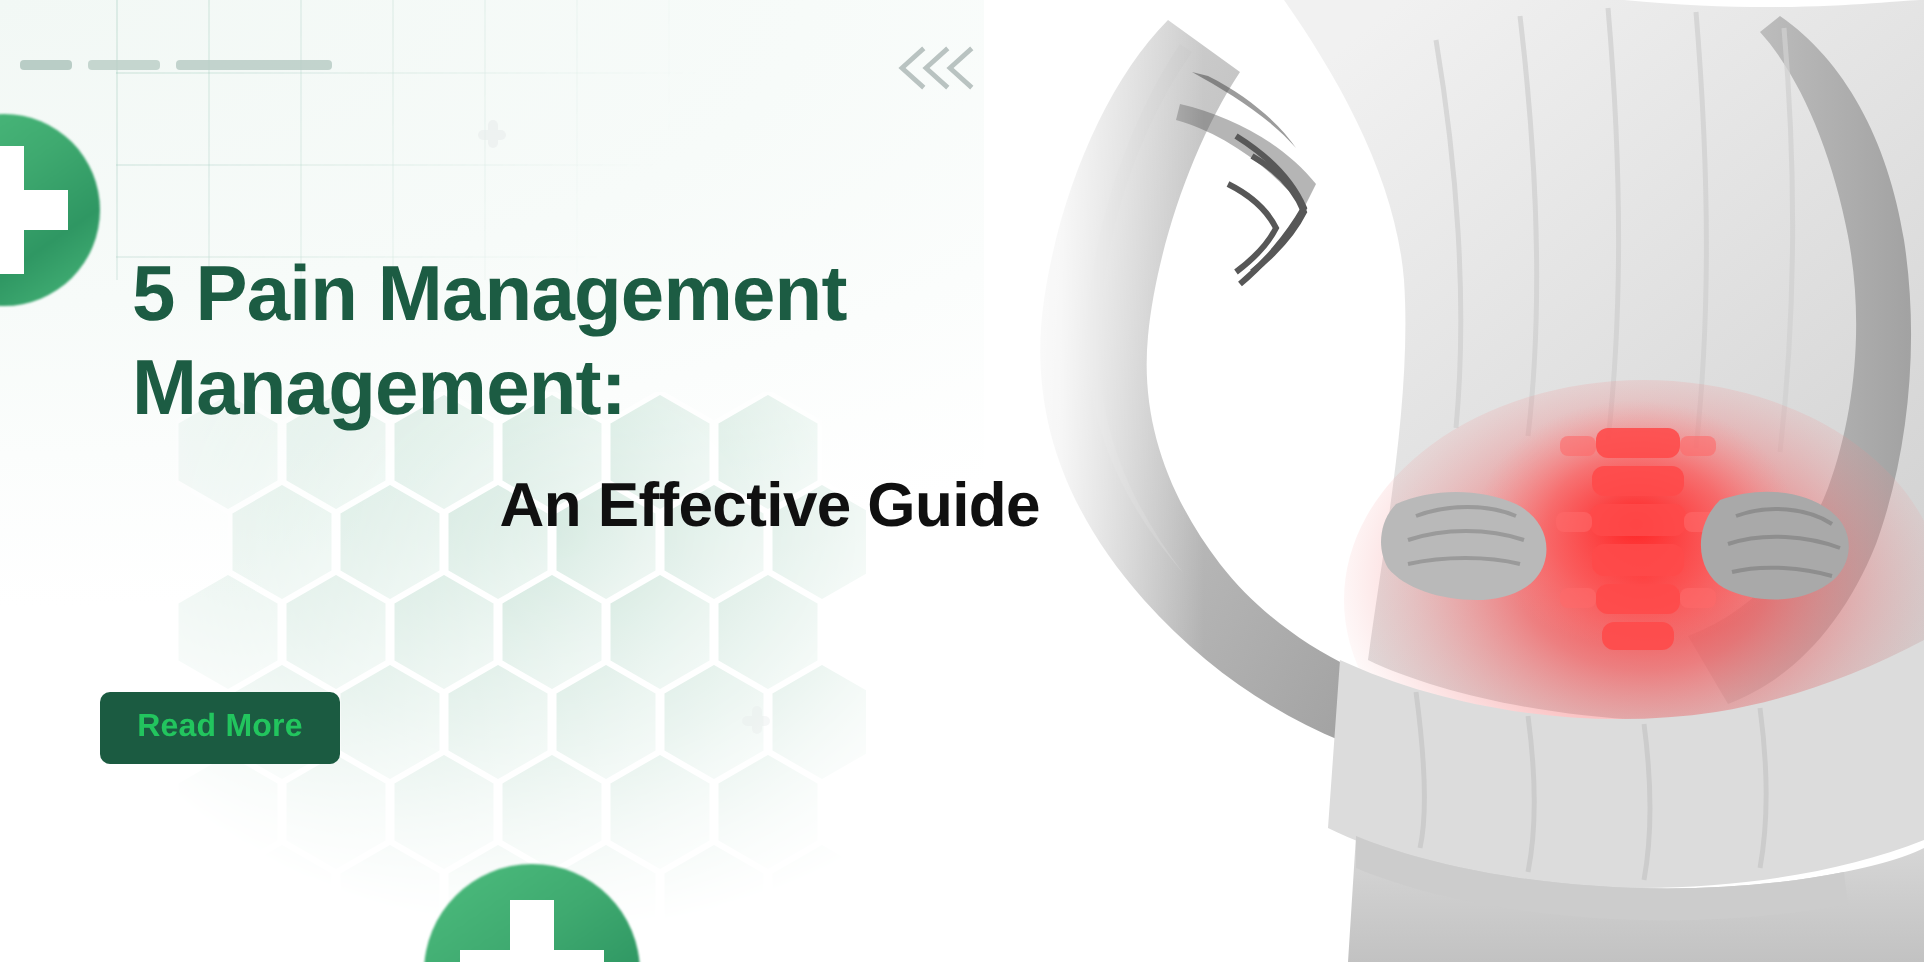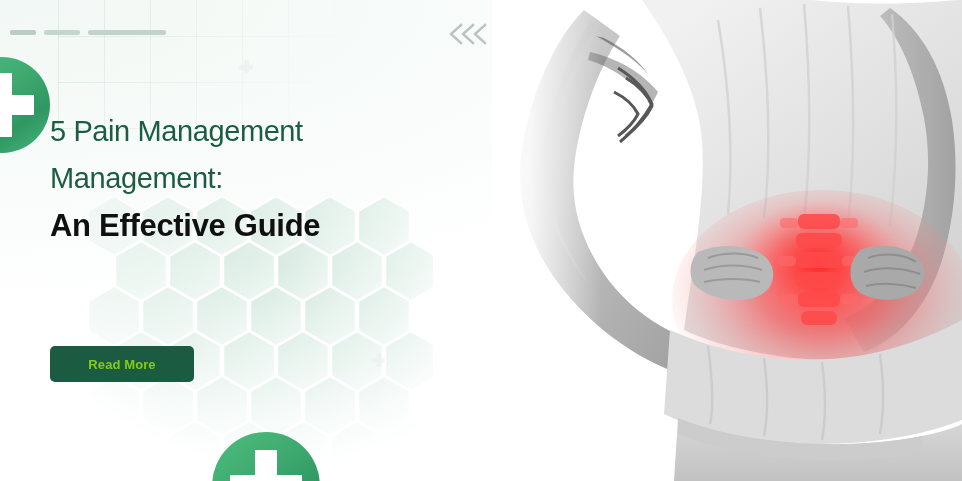--- a/index.html
+++ b/index.html
@@ -61,32 +61,32 @@
   #badge-bottom .bar.h{left:18px;top:43px;width:72px;height:22px;}
   #badge-bottom .bar.v{left:43px;top:18px;width:22px;height:72px;}
 
   
   .plus-mark{position:absolute;opacity:.55;}
   .plus-mark .ph,.plus-mark .pv{position:absolute;background:#e8ecec;border-radius:3px;}
 
   
   .content{position:absolute;left:50px;top:108px;width:470px;z-index:6;}
   .headline{
-    margin:0;font-size:29px;line-height:47px;font-weight:400;letter-spacing:-.4px;
+    margin:16px;font-size:39px;line-height:47px;font-weight:700;letter-spacing:-.4px;
     color:#1c5c43;font-family:"Liberation Sans", sans-serif;
   }
   .subhead{
     margin:5px 0 0 0;font-size:31px;line-height:38px;font-weight:700;letter-spacing:-.3px;
-    color:#101010;font-family:"Liberation Sans", sans-serif;
+    color:#101010;font-family:"Liberation Sans", sans-serif;text-align:right;
   }
   .cta{
-    position:absolute;left:50px;top:346px;width:144px;height:36px;
+    position:absolute;left:50px;top:346px;width:120px;height:36px;
     display:flex;align-items:center;justify-content:center;
-    background:#1b5b41;color:#84cc16;border:none;border-radius:5px;
-    font-family:"Liberation Sans", sans-serif;font-size:13px;font-weight:700;
+    background:#1b5b41;color:#22c55e;border:none;border-radius:5px;
+    font-family:"Liberation Sans", sans-serif;font-size:16px;font-weight:700;
     letter-spacing:.1px;cursor:pointer;z-index:7;
   }
 
   
   .photo{
     position:absolute;right:0;top:0;width:470px;height:481px;overflow:hidden;z-index:4;
   }
   .photo svg{display:block;}
   .photo-fade{
     position:absolute;left:0;top:0;width:110px;height:481px;

